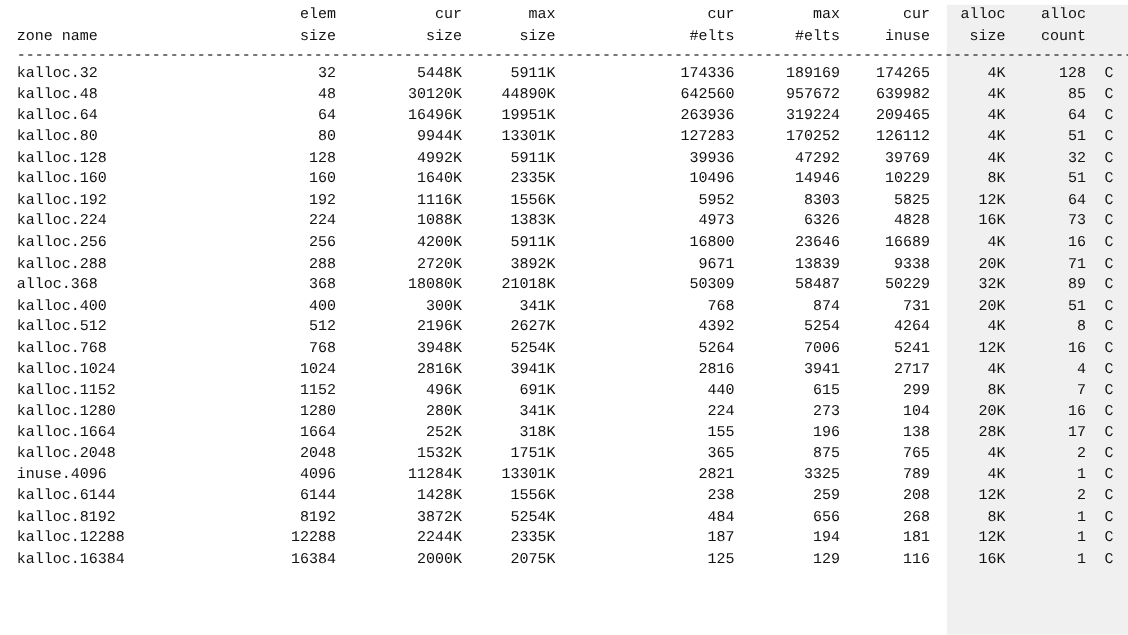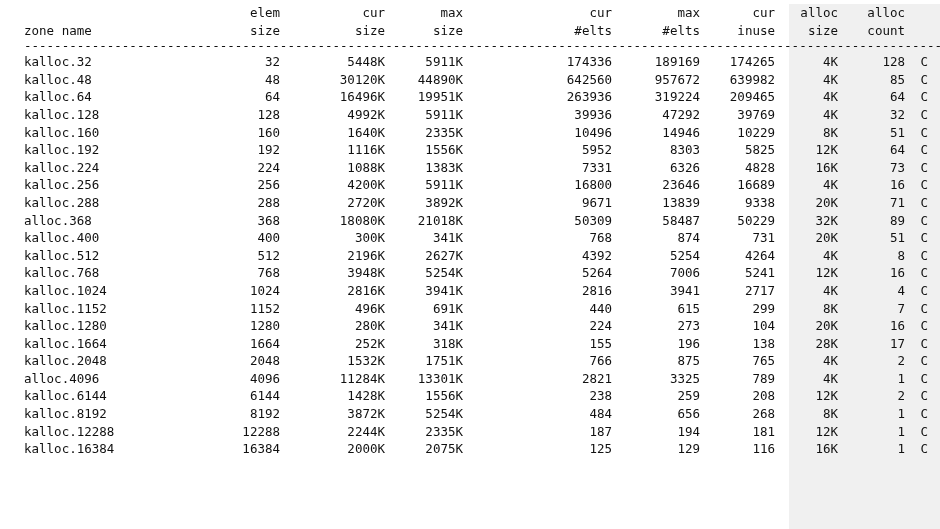--- a/index.html
+++ b/index.html
@@ -26,34 +26,35 @@
     left: 789px;
     right: 0;
     background: #f0f0f0;
   }
   table.zone-table {
     position: relative;
     table-layout: fixed;
     border-collapse: collapse;
     width: 940px;
     margin-top: 4px;
+    font-family: Liberation Mono, monospace;
   }
   table.zone-table td {
     padding: 0;
     margin: 0;
     text-align: right;
     white-space: nowrap;
     overflow: hidden;
     height: 17.6px;
     line-height: 17.6px;
     font-weight: normal;
   }
   table.zone-table td:first-child {
     text-align: left;
-    padding-left: 24px;
+    padding-left: 14px;
     margin-left: 16px;
   }
   table.zone-table td:last-child {
     padding-right: 12px;
   }
   tr.separator-row td {
     height: 14px;
     line-height: 14px;
     text-align: left;
     padding-left: 8px;
@@ -139,20 +140,32 @@
           <td>16496K</td>
           <td>19951K</td>
           <td>263936</td>
           <td>319224</td>
           <td>209465</td>
           <td>4K</td>
           <td>64</td>
           <td>C</td>
         </tr>
         <tr>
+          <td>kalloc.80</td>
+          <td>80</td>
+          <td>9944K</td>
+          <td>13301K</td>
+          <td>127283</td>
+          <td>170252</td>
+          <td>126112</td>
+          <td>4K</td>
+          <td>51</td>
+          <td>C</td>
+        </tr>
+        <tr>
           <td>kalloc.128</td>
           <td>128</td>
           <td>4992K</td>
           <td>5911K</td>
           <td>39936</td>
           <td>47292</td>
           <td>39769</td>
           <td>4K</td>
           <td>32</td>
           <td>C</td>
@@ -179,21 +192,21 @@
           <td>5825</td>
           <td>12K</td>
           <td>64</td>
           <td>C</td>
         </tr>
         <tr>
           <td>kalloc.224</td>
           <td>224</td>
           <td>1088K</td>
           <td>1383K</td>
-          <td>7331</td>
+          <td>4973</td>
           <td>6326</td>
           <td>4828</td>
           <td>16K</td>
           <td>73</td>
           <td>C</td>
         </tr>
         <tr>
           <td>kalloc.256</td>
           <td>256</td>
           <td>4200K</td>
@@ -311,29 +324,29 @@
           <td>138</td>
           <td>28K</td>
           <td>17</td>
           <td>C</td>
         </tr>
         <tr>
           <td>kalloc.2048</td>
           <td>2048</td>
           <td>1532K</td>
           <td>1751K</td>
-          <td>766</td>
+          <td>365</td>
           <td>875</td>
           <td>765</td>
           <td>4K</td>
           <td>2</td>
           <td>C</td>
         </tr>
         <tr>
-          <td>alloc.4096</td>
+          <td>inuse.4096</td>
           <td>4096</td>
           <td>11284K</td>
           <td>13301K</td>
           <td>2821</td>
           <td>3325</td>
           <td>789</td>
           <td>4K</td>
           <td>1</td>
           <td>C</td>
         </tr>

